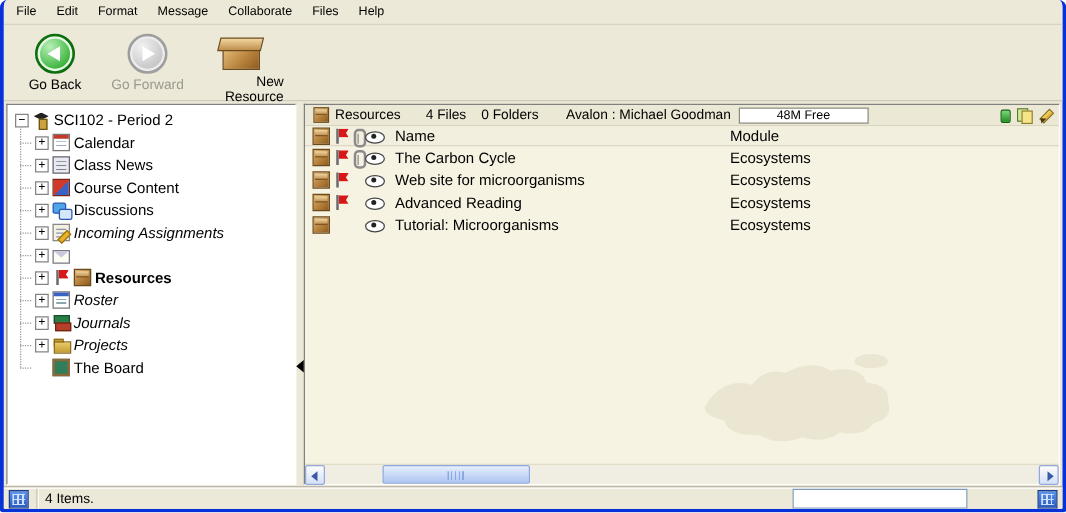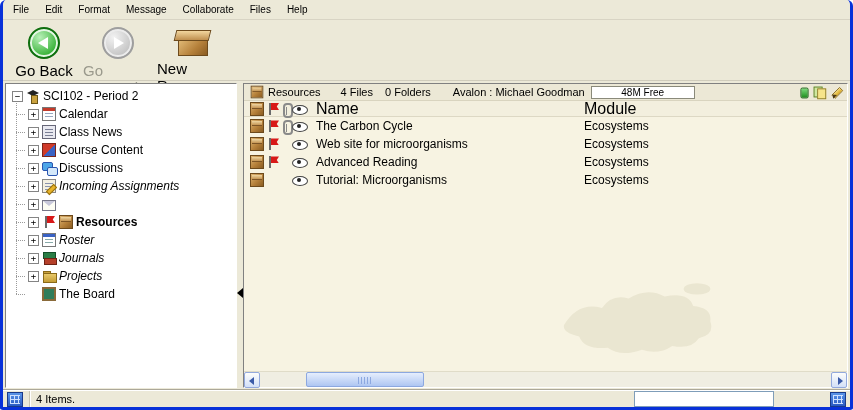--- a/index.html
+++ b/index.html
@@ -37,21 +37,21 @@
 
   
   .menubar { height: 20px; flex:none; display:flex; align-items:center;
     background:#ECE9D8; padding-left: 2px; border-bottom: 1px solid #d8d4c4; }
   .menu-item { padding: 2px 8px; font-size: 10px; cursor: default; }
 
   
   .toolbar { height: 61px; flex:none; display:flex; align-items:flex-start;
     background:#ECE9D8; padding: 5px 0 0 6px; gap: 4px; border-bottom: 1px solid #d0ccbc; }
   .tool-btn { width: 70px; display:flex; flex-direction:column; align-items:center; gap:3px; padding-top:2px; }
-  .tool-label { font-size: 15px; }
+  .tool-label { font-size: 11px; text-align: right; }
   .tool-btn.disabled .tool-label { color: #9a998c; }
 
   .icon { display:inline-block; position:relative; width:14px; height:14px; vertical-align:middle; flex:none; }
 
   .back-icon, .forward-icon { width:32px; height:32px; border-radius:50%;
     background: radial-gradient(circle at 35% 30%, #b8f0b8, #2fae2f 75%);
     border: 2px solid #0e6e0e; box-shadow: inset 0 0 0 2px #e4f6e4; }
   .back-icon::after { content:""; position:absolute; left:8px; top:8px;
     border:6px solid transparent; border-right:10px solid #fff; border-left:0; }
   .forward-icon { background: radial-gradient(circle at 35% 30%, #f2f2f2, #c2c2c2 75%);
@@ -164,21 +164,21 @@
 
   
   .col-box { width:16px; flex:none; }
   .col-flag { width:13px; flex:none; }
   .col-clip { width:13px; flex:none; }
   .col-eye { width:24px; flex:none; }
   .cell-name { width:268px; flex:none; white-space:nowrap; overflow:hidden; }
   .cell-module { flex:1; white-space:nowrap; }
   .column-header { height:16px; flex:none; display:flex; align-items:center; padding-left:6px;
     background:#F3EFDE; border-bottom:1px solid #ddd8c4; }
-  .column-header .label { font-size:16px; }
+  .column-header .label { font-size:12px; }
   .file-area { flex:1; position:relative; overflow:hidden; }
   .file-row { display:flex; align-items:center; height:18px; padding-left:6px; }
   .watermark { position:absolute; right:112px; bottom:8px; width:190px; height:95px; opacity:.8; }
 
   
   .hscroll { height:16px; flex:none; display:flex; background:#F0EEE2; border-top:1px solid #e0dcc8; }
   .scroll-btn { width:16px; height:16px; flex:none; position:relative;
     background: linear-gradient(180deg,#fdfdfb,#d3e0f8); border:1px solid #93a9dd; border-radius:2px; }
   .scroll-btn .tri-left { position:absolute; left:4px; top:4px; border:4px solid transparent;
     border-right:5px solid #3a5aa8; border-left:0; }

